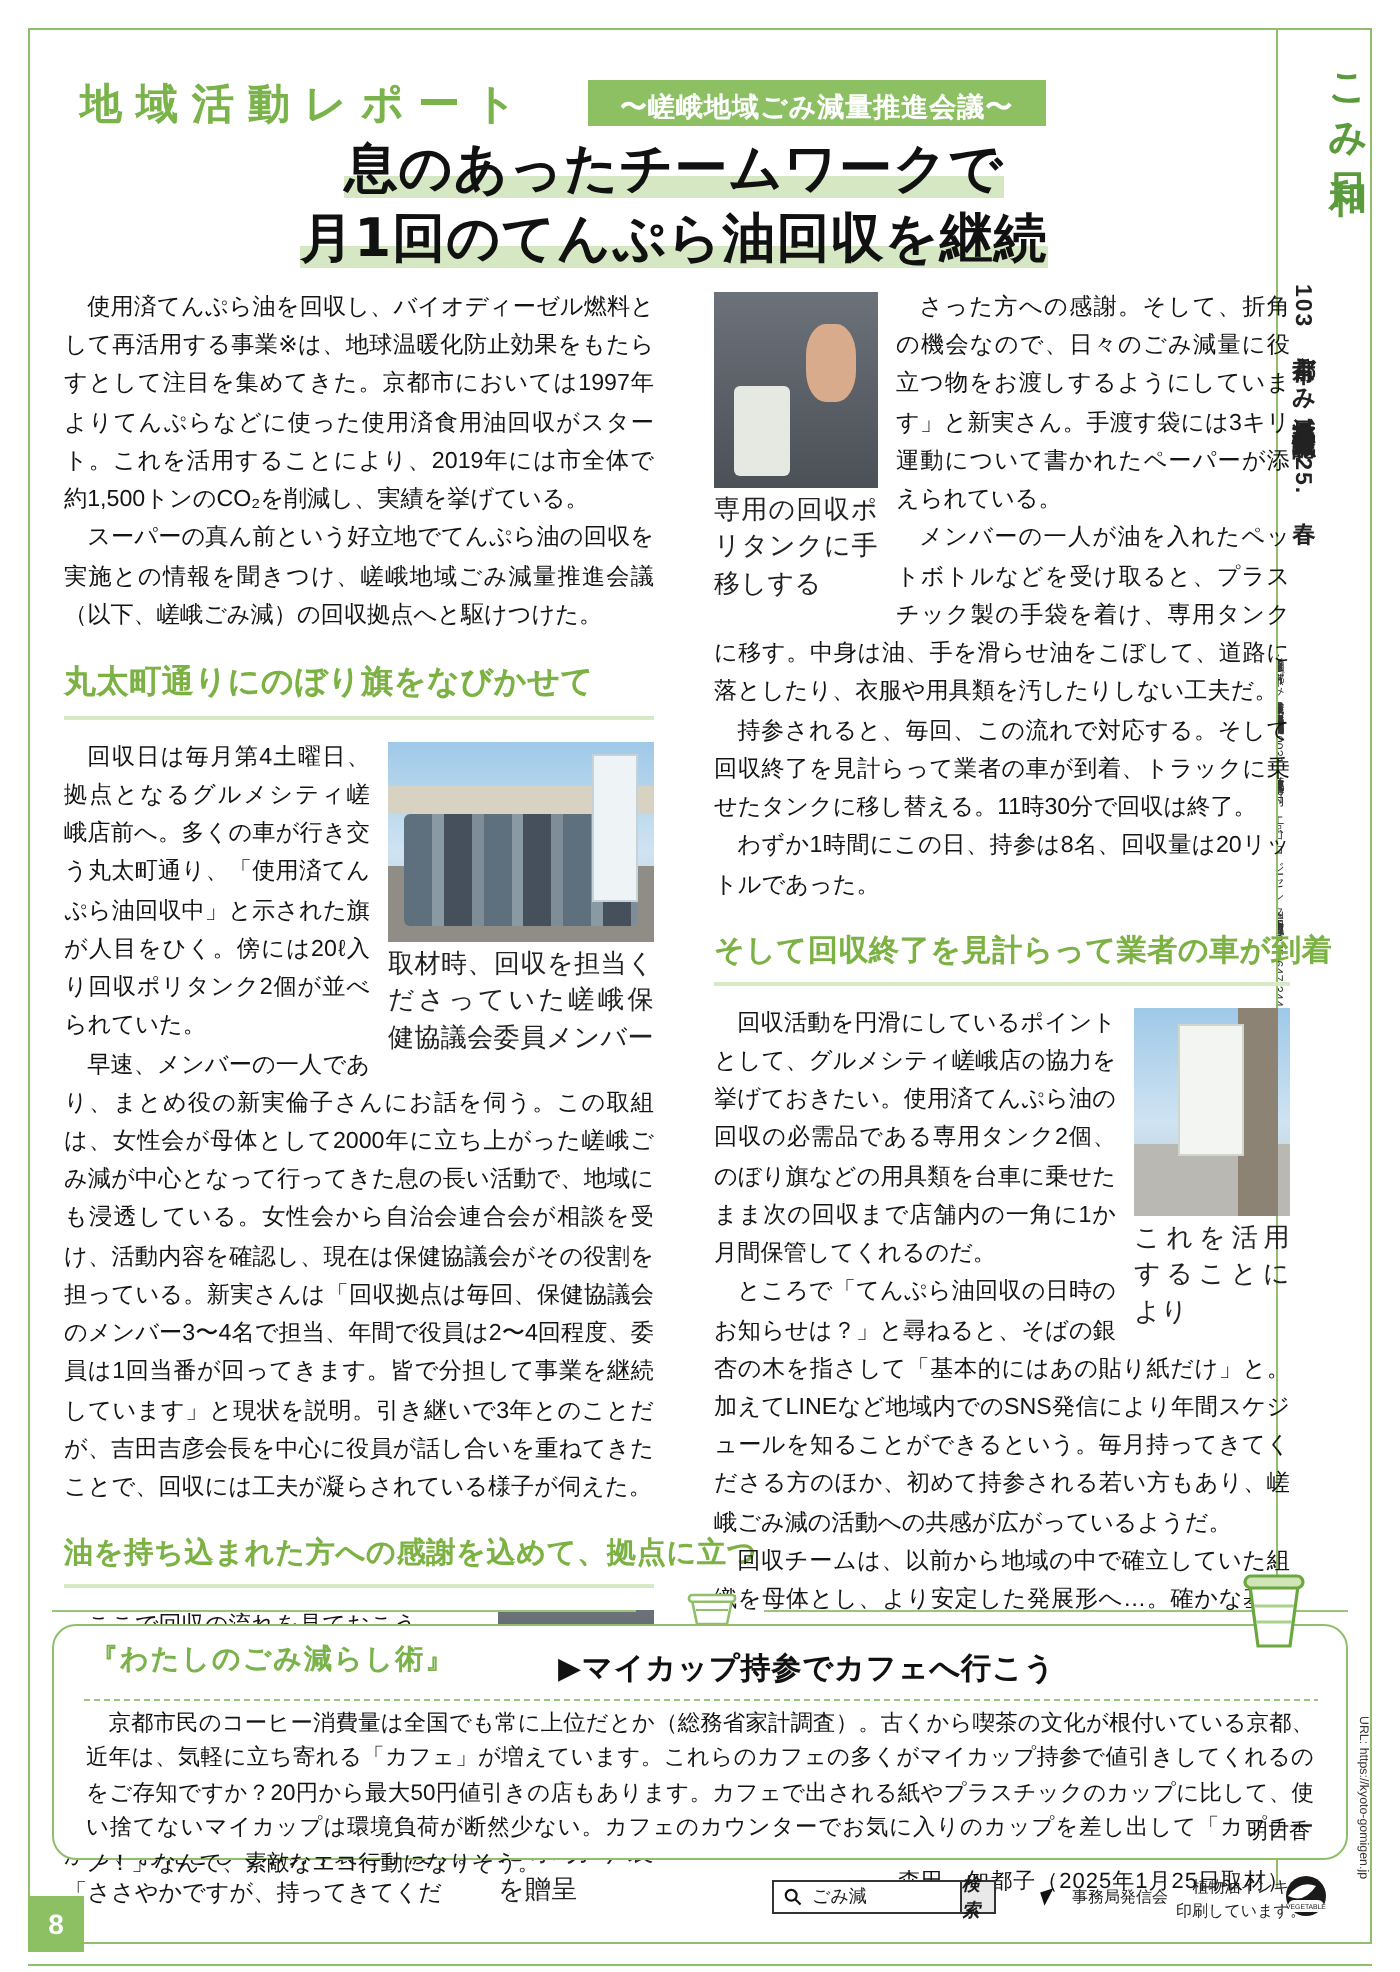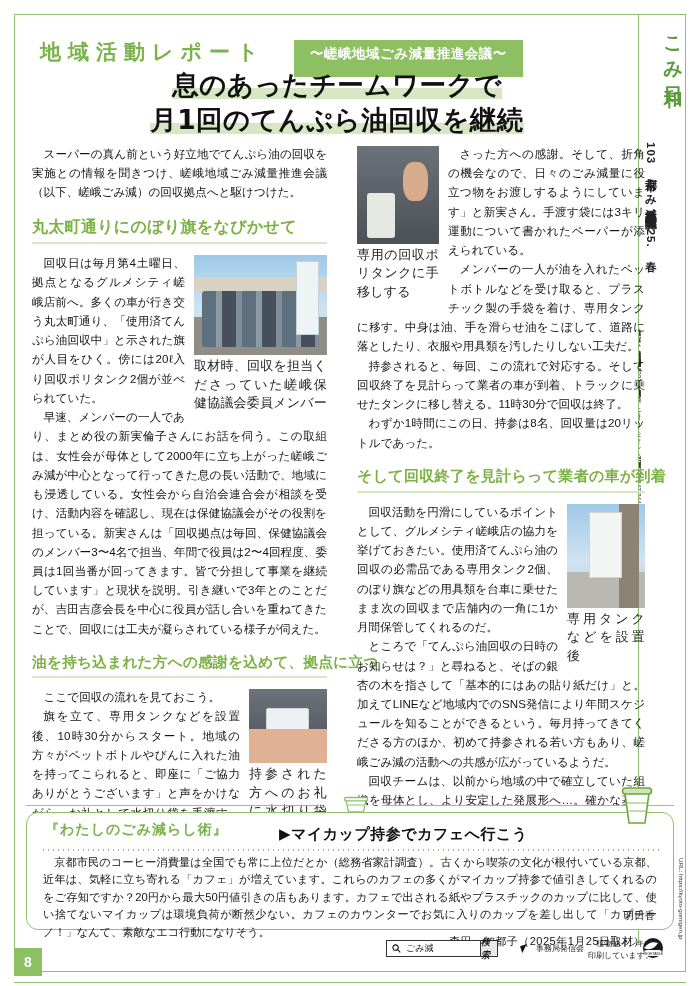--- a/index.html
+++ b/index.html
@@ -77,21 +77,21 @@
     position:absolute;left:8px;top:2px;
     font-size:21px;font-weight:bold;letter-spacing:7px;
     color:#79b34a;
     font-family:"DejaVu Sans",sans-serif;
   }
   .hdr-pill{
     position:absolute;left:262px;top:4px;
     background:#8cc063;color:#ffffff;
     font-size:13.5px;font-weight:bold;
     letter-spacing:0.5px;
-    padding:5px 16px 14px 16px;
+    padding:5px 16px 0 16px;
     white-space:nowrap;
   }
   .hdr-title{
     position:absolute;left:0;top:32px;width:610px;
     text-align:center;
     font-size:26.5px;font-weight:bold;
     line-height:1.32;
     letter-spacing:0.5px;
     color:#111;
     font-family:"DejaVu Sans",sans-serif;
@@ -281,20 +281,21 @@
     <div class="hdr-kicker">地域活動レポート</div>
     <div class="hdr-pill">〜嵯峨地域ごみ減量推進会議〜</div>
     <div class="hdr-title">
       <span class="hl">息のあったチームワークで</span><br>
       <span class="hl">月1回のてんぷら油回収を継続</span>
     </div>
   </div>
 
   <div class="col col-left">
 
+    <p class="body">使用済てんぷら油を回収し、バイオディーゼル燃料として再活用する事業※は、地球温暖化防止効果をもたらすとして注目を集めてきた。京都市においては1997年よりてんぷらなどに使った使用済食用油回収がスタート。これを活用することにより、2019年には市全体で約1,500トンのCO₂を削減し、実績を挙げている。</p>
     <p class="body">スーパーの真ん前という好立地でてんぷら油の回収を実施との情報を聞きつけ、嵯峨地域ごみ減量推進会議（以下、嵯峨ごみ減）の回収拠点へと駆けつけた。</p>
 
     <div class="sec-head">丸太町通りにのぼり旗をなびかせて</div>
     <div class="sec-rule"></div>
 
     <div class="fl-right" style="width:133px;">
       <div class="photo" style="width:133px;height:100px;">
         <div class="ph-sky"></div>
           <div class="ph-roof"></div>
         <div class="ph-ground"></div>
@@ -350,21 +351,21 @@
     <div class="sec-head" style="font-size:15px;">そして回収終了を見計らって業者の車が到着</div>
     <div class="sec-rule"></div>
 
     <div class="fl-right" style="width:78px;">
       <div class="photo" style="width:78px;height:104px;">
         <div class="ph-sky"></div>
           <div class="ph-road"></div>
         <div class="ph-tree"></div>
           <div class="ph-poster"></div>
       </div>
-      <div class="cap">専用タンクなどを設置後</div>
+      <div class="cap">これを活用することにより</div>
     </div>
 
     <p class="body">回収活動を円滑にしているポイントとして、グルメシティ嵯峨店の協力を挙げておきたい。使用済てんぷら油の回収の必需品である専用タンク2個、のぼり旗などの用具類を台車に乗せたまま次の回収まで店舗内の一角に1か月間保管してくれるのだ。</p>
     <p class="body">ところで「てんぷら油回収の日時のお知らせは？」と尋ねると、そばの銀杏の木を指さして「基本的にはあの貼り紙だけ」と。加えてLINEなど地域内でのSNS発信により年間スケジュールを知ることができるという。毎月持ってきてくださる方のほか、初めて持参される若い方もあり、嵯峨ごみ減の活動への共感が広がっているようだ。</p>
 
     <div style="clear:both"></div>
 
     <p class="body">回収チームは、以前から地域の中で確立していた組織を母体とし、より安定した発展形へ…。確かな基盤を持つ嵯峨ごみ減。地球温暖化防止やごみ減量への継続と発展を期待したい。</p>
 
     <div class="foot-note">

